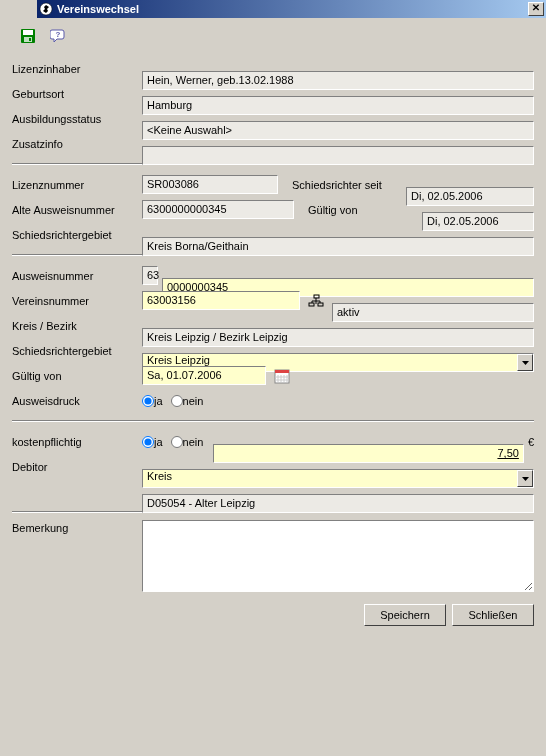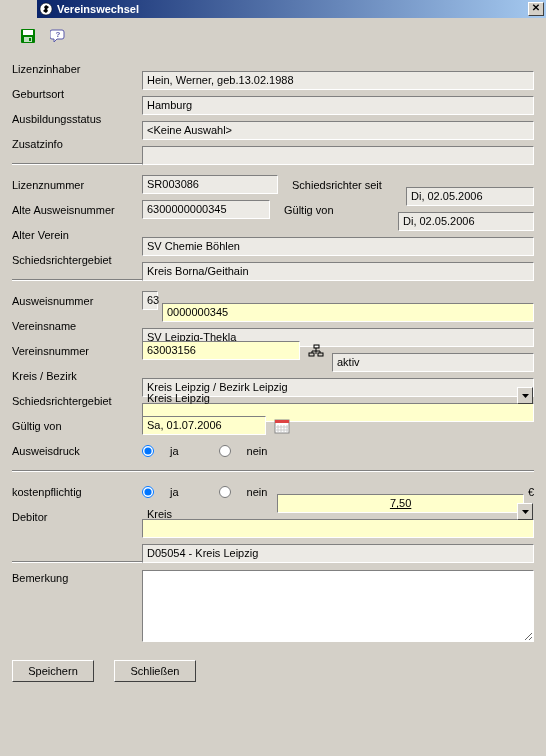--- a/index.html
+++ b/index.html
@@ -54,57 +54,57 @@
   background: #eceae5;
   border: 1px solid;
   border-color: #808080 #fff #fff #808080;
   height: 19px;
   padding: 2px 4px;
   color: #000;
   font-size: 11px;
 }
 .field.yellow { background: #ffffcc; }
 .field.select {
-  display: flex; align-items: flex-end; justify-content: space-between;
-  padding: 0 0 17px 4px;
+  display: flex; align-items: flex-start; justify-content: space-between;
+  padding: 0 0 0 4px;
   cursor: pointer;
 }
 .select-arrow {
   width: 16px; height: 17px;
   background: #d4d0c8;
   border: 1px solid;
   border-color: #fff #404040 #404040 #fff;
   display: inline-flex; align-items: center; justify-content: center;
 }
 .hr {
   border: none;
   border-top: 1px solid #808080;
   border-bottom: 1px solid #fff;
   margin: 7px 0;
 }
 .flex1 { flex: 1; margin-top: 24px; }
-.radio-group { display: flex; align-items: center; gap: 16px; }
+.radio-group { display: flex; align-items: center; gap: 0; }
 .radio { width: 12px; height: 12px; }
 .btn {
   height: 22px;
   min-width: 82px;
   background: #d4d0c8;
   border: 1px solid;
   border-color: #fff #404040 #404040 #fff;
   font-family: inherit; font-size: 11px;
   cursor: pointer;
   padding: 0 12px;
 }
 .textarea {
   background: #fff;
   border: 1px solid;
   border-color: #808080 #fff #fff #808080;
   height: 72px; width: 100%;
 }
-.numfield { text-align: center; text-decoration: underline; }
+.numfield { text-align: right; text-decoration: underline; }
 .icon-btn {
   width: 20px; height: 19px;
   display: inline-flex; align-items: center; justify-content: center;
   cursor: pointer;
 }
 .cal-icon {
   width: 16px; height: 16px;
   cursor: pointer;
 }
 </style>
@@ -162,45 +162,37 @@
 
   <div class="row">
     <span class="lbl">Lizenznummer</span>
     <div class="field" style="width:136px">SR003086</div>
     <span style="width:14px"></span>
     <span style="width:114px">Schiedsrichter seit</span>
     <div class="field flex1">Di, 02.05.2006</div>
   </div>
   <div class="row">
     <span class="lbl">Alte Ausweisnummer</span>
-    <div class="field" style="width:128px">6300000000345</div>
+    <div class="field" style="width:152px">6300000000345</div>
     <span style="width:14px"></span>
     <span style="width:114px">Gültig von</span>
     <div class="field flex1">Di, 02.05.2006</div>
-  </div>
-  <div class="row">
-    <span class="lbl">Alter Verein</span>
-    <div class="field flex1">SV Chemie Böhlen</div>
   </div>
   <div class="row">
     <span class="lbl">Schiedsrichtergebiet</span>
     <div class="field flex1">Kreis Borna/Geithain</div>
   </div>
 
   <hr class="hr">
 
   <div class="row">
     <span class="lbl">Ausweisnummer</span>
     <div class="field" style="width:16px">63</div>
     <span style="width:4px"></span>
     <div class="field yellow flex1">0000000345</div>
-  </div>
-  <div class="row">
-    <span class="lbl">Vereinsname</span>
-    <div class="field flex1">SV Leipzig-Thekla</div>
   </div>
   <div class="row">
     <span class="lbl">Vereinsnummer</span>
     <div class="field yellow" style="width:158px">63003156</div>
     <span style="width:6px"></span>
     <span class="icon-btn">
       <svg width="16" height="14" viewBox="0 0 16 14">
         <rect x="6" y="1" width="5" height="3" fill="none" stroke="#000"></rect>
         <line x1="8" y1="4" x2="8" y2="10" stroke="#000"></line>
         <line x1="4" y1="7" x2="12" y2="7" stroke="#000"></line>
@@ -278,27 +270,27 @@
       <span>Kreis</span>
       <span class="select-arrow">
         <svg width="7" height="4">
             <polygon points="0,0 7,0 3.5,4" fill="#000"></polygon>
           </svg>
       </span>
     </div>
   </div>
   <div class="row">
     <span class="lbl"></span>
-    <div class="field flex1">D05054 - Kreis Leipzig</div>
+    <div class="field flex1">D05054 - Alter Leipzig</div>
   </div>
 
   <hr class="hr">
 
   <div style="display:flex; margin-top:4px;justify-content:space-between;">
     <span class="lbl" style="flex:0 0 130px; padding-top:2px;">Bemerkung</span>
     <textarea class="textarea" style=""></textarea>
   </div>
 
-  <div style="display:flex; gap:20px; margin-top:18px;">
+  <div style="display:flex; justify-content:flex-end; gap:6px; margin-top:12px;">
     <button class="btn">Speichern</button>
     <button class="btn">Schließen</button>
   </div>
 </div>
 
 </body></html>

